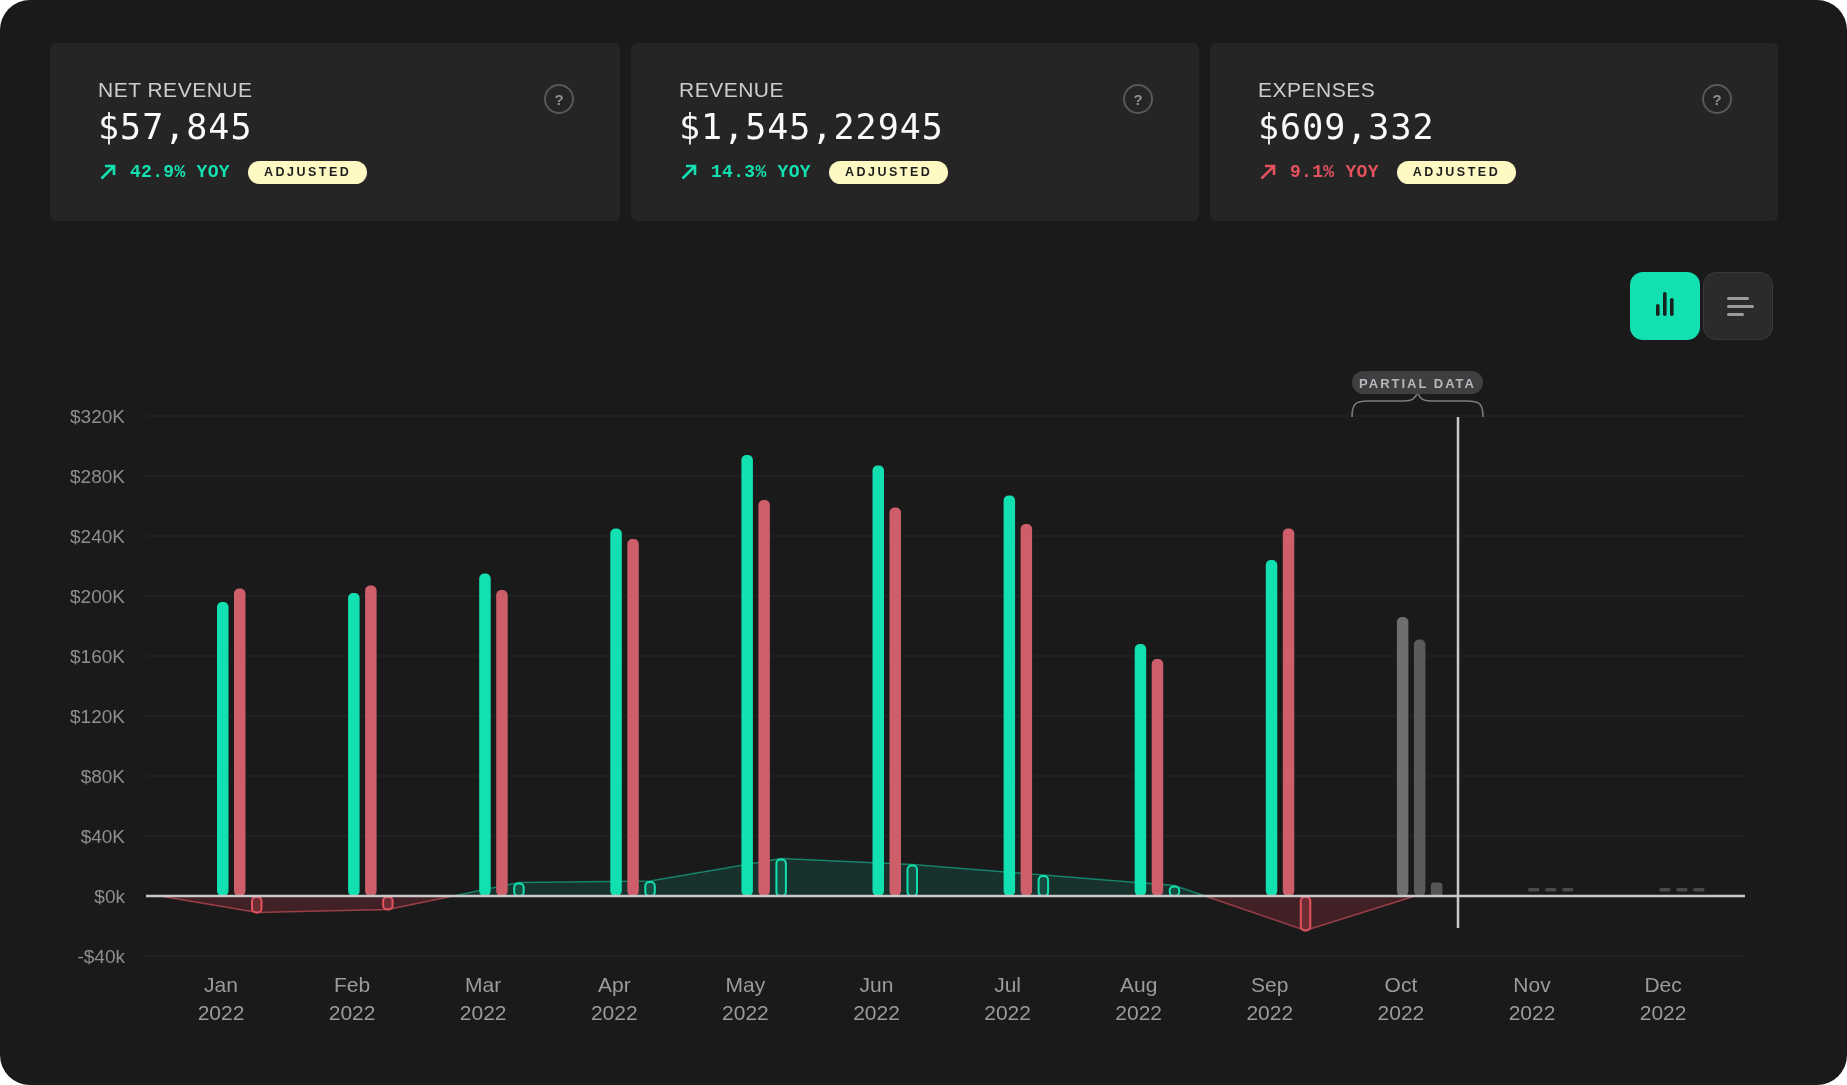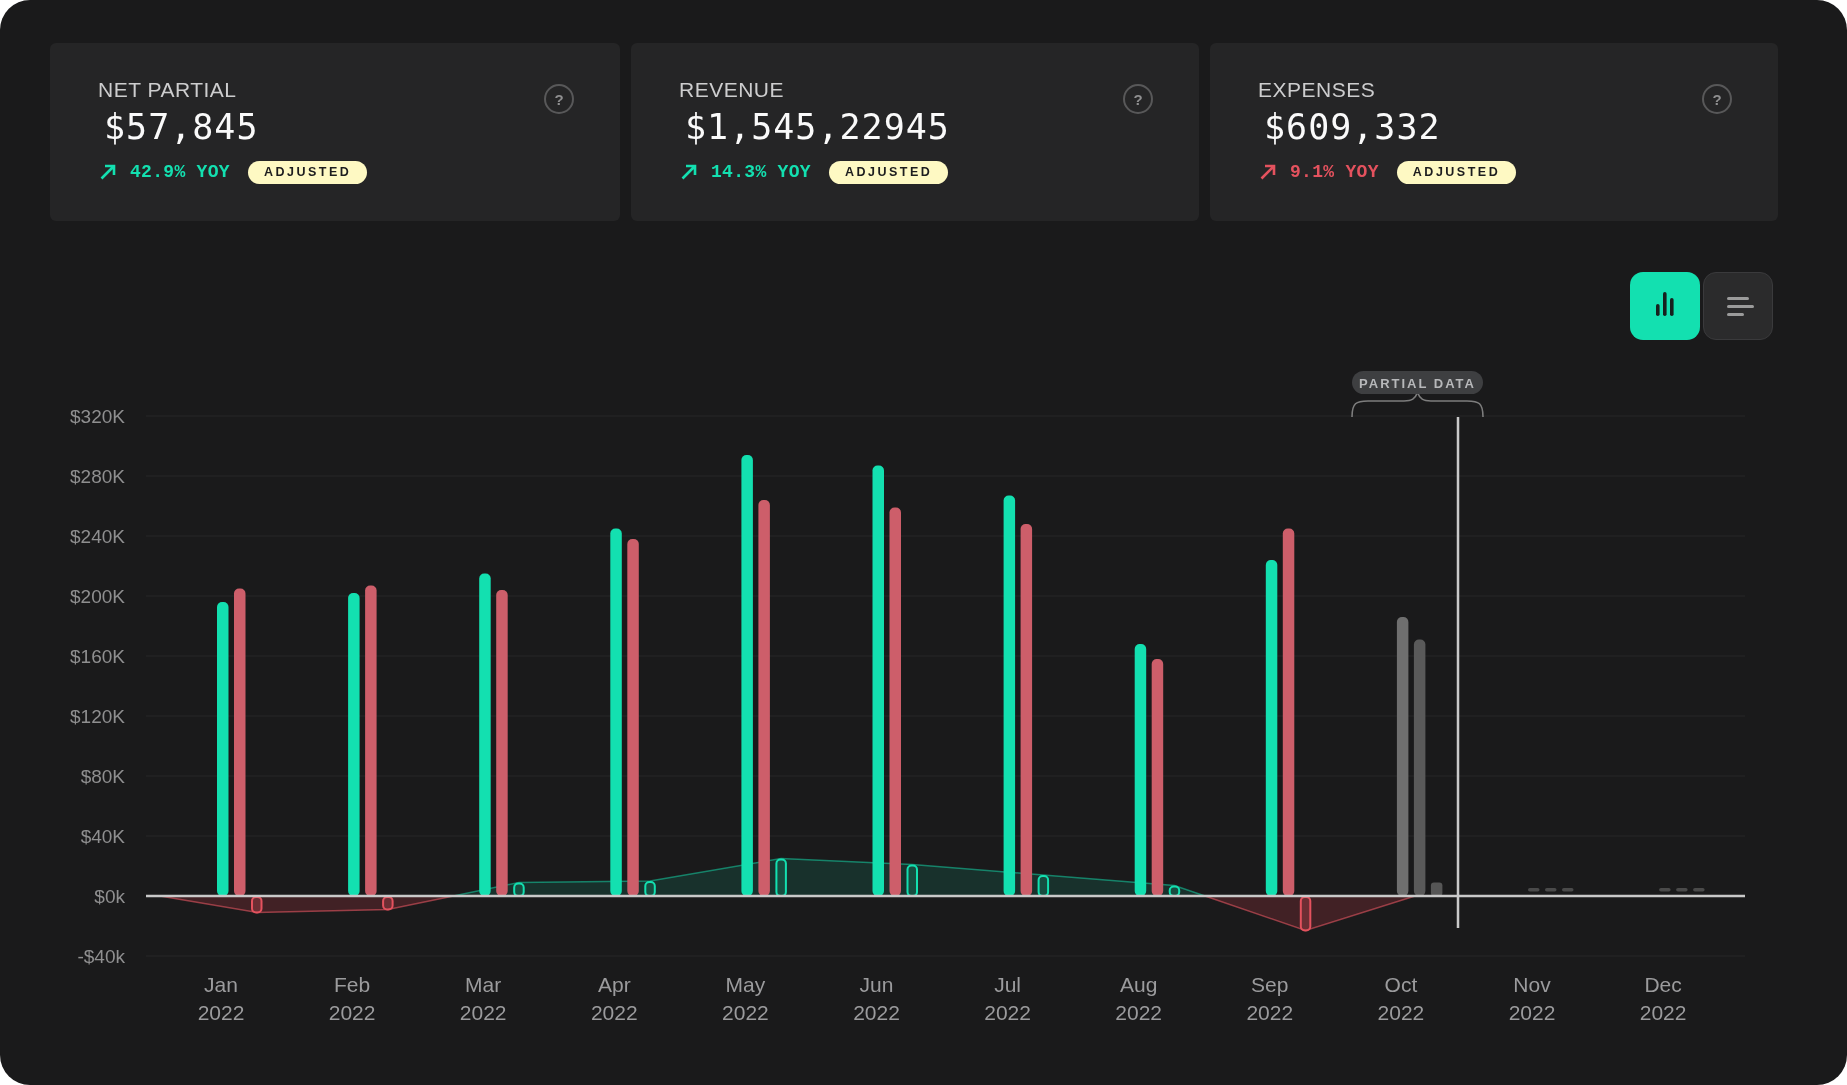--- a/index.html
+++ b/index.html
@@ -5,21 +5,21 @@
   html,body{margin:0;padding:0;background:#ffffff;}
   body{width:1847px;height:1085px;position:relative;font-family:"Liberation Sans",sans-serif;}
   .panel{position:absolute;inset:0;background:#1a1a1b;border-radius:30px;overflow:hidden;}
 
   
   .cards{position:absolute;left:50px;top:43px;display:flex;gap:11px;}
   .card{position:relative;background:#252526;border-radius:6px;height:178px;}
   .card.w1{width:570px;}
   .card.w2{width:568px;}
   .card .title{position:absolute;left:48px;top:35px;font-size:21px;color:#cdcdce;letter-spacing:0.5px;}
-  .card .value{position:absolute;left:54px;top:64px;font-family:"DejaVu Sans Mono",monospace;font-size:35px;color:#fafafa;letter-spacing:1px;}
+  .card .value{position:absolute;left:48px;top:64px;font-family:"DejaVu Sans Mono",monospace;font-size:35px;color:#fafafa;letter-spacing:1px;}
   .card .row{position:absolute;left:48px;top:116px;display:flex;align-items:center;gap:12px;height:26px;}
   .yoy{font-size:18px;font-weight:bold;letter-spacing:0.3px;font-family:Liberation Mono, monospace;}
   .badge{background:#fef9c3;color:#1d1d1e;font-size:12.5px;font-weight:bold;letter-spacing:2.5px;
          padding:5px 16px;border-radius:12px;margin-left:6px;line-height:13px;}
   .help{position:absolute;right:46px;top:41px;width:26px;height:26px;border:2px solid #585859;border-radius:50%;
         color:#8f8f90;font-size:15px;font-weight:bold;display:flex;align-items:center;justify-content:center;cursor:pointer;}
 
   
   .legend{position:absolute;left:1077px;top:294px;display:flex;align-items:center;gap:40px;
           color:#ececec;font-size:18px;}
@@ -43,21 +43,21 @@
   svg text{font-family:"Liberation Sans",sans-serif;}
 </style>
 </head>
 <body>
 
 <div class="panel">
 
   <div class="cards">
 
     <div class="card w1">
-      <div class="title">NET PARTIAL</div>
+      <div class="title">NET REVENUE</div>
       <div class="value">$57,845</div>
       <div class="row">
         <svg class="arrow" width="20" height="20" viewBox="0 0 20 20">
           <path d="M3.5 16.5 L16 4 M7 4 H16 V13" fill="none" stroke="#13e0b0" stroke-width="2.6"></path>
         </svg>
         <span class="yoy" style="color: rgb(19, 224, 176);">42.9% YOY</span>
         <span class="badge">ADJUSTED</span>
       </div>
       <div class="help">
           <span>?</span>

